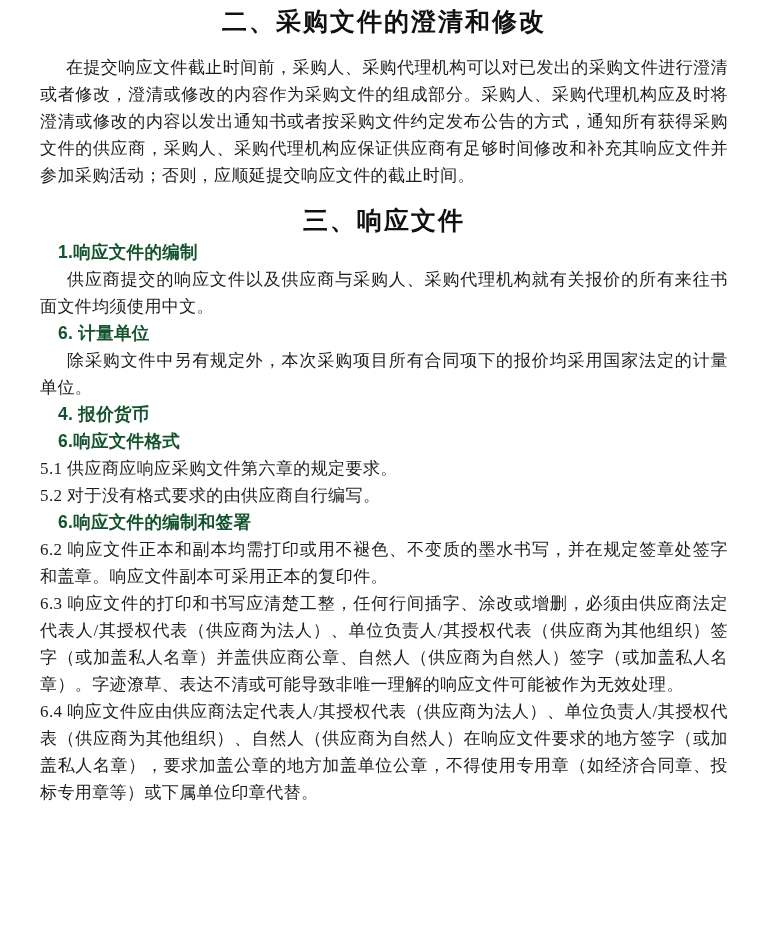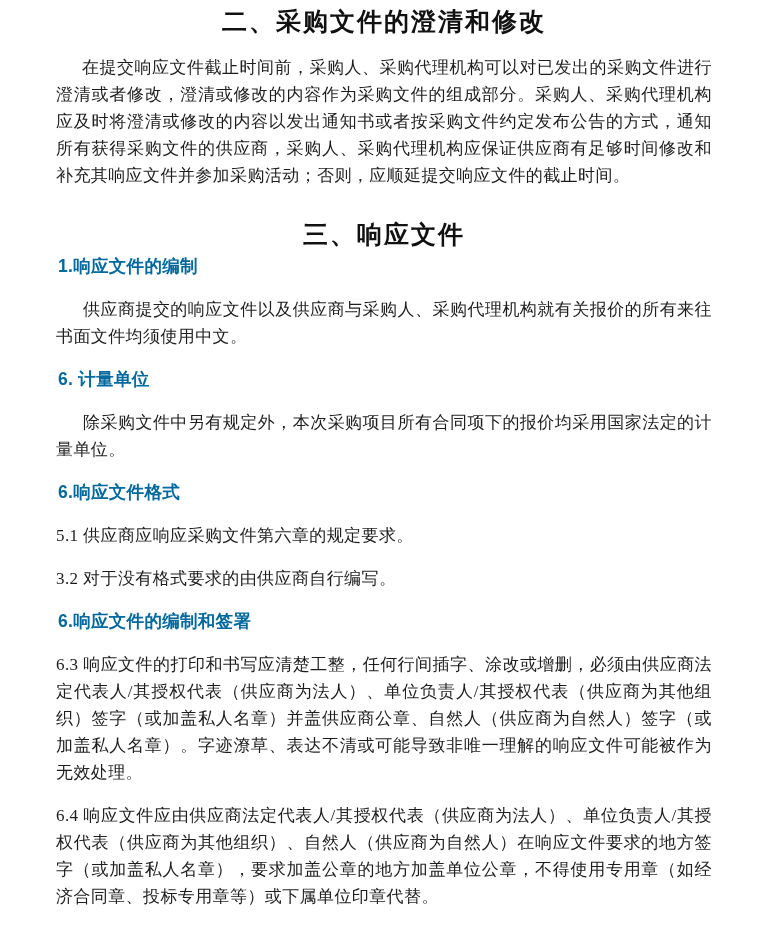--- a/index.html
+++ b/index.html
@@ -25,41 +25,41 @@
     font-family: "Liberation Sans", "DejaVu Sans", sans-serif;
     font-weight: 700;
     font-size: 25px;
     line-height: 34px;
     letter-spacing: 2px;
     text-align: center;
     color: #111111;
     margin: 0 0 16px 0;
   }
   .doc-title.second {
-    margin-top: 28px;
+    margin-top: 14px;
     margin-bottom: 2px;
   }
   .para {
     font-size: 17px;
     line-height: 27px;
     letter-spacing: 0.4px;
     text-align: justify;
-    margin: 16px;
+    margin: 0;
     word-break: break-all;
   }
   .para.first-indent {
     text-indent: 26px;
   }
   .item-heading {
     font-family: "Liberation Sans", "DejaVu Sans", sans-serif;
     font-weight: 700;
     font-size: 17.5px;
     line-height: 27px;
     letter-spacing: 0.3px;
-    color: #0369a1;
+    color: #14532d;
     margin: 0 0 0 18px;
   }
   .para.body-indent {
     text-indent: 27px;
   }
   .para.flush {
     text-indent: 0;
   }
 </style>
 </head>
@@ -73,22 +73,24 @@
 
   <h1 class="doc-title second">三、响应文件</h1>
 
   <h2 class="item-heading">1.响应文件的编制</h2>
 
   <p class="para body-indent">供应商提交的响应文件以及供应商与采购人、采购代理机构就有关报价的所有来往书面文件均须使用中文。</p>
 
   <h2 class="item-heading">6. 计量单位</h2>
   <p class="para body-indent">除采购文件中另有规定外，本次采购项目所有合同项下的报价均采用国家法定的计量单位。</p>
 
+  <h2 class="item-heading">4. 报价货币</h2>
 
   <h2 class="item-heading">6.响应文件格式</h2>
   <p class="para flush">5.1 供应商应响应采购文件第六章的规定要求。</p>
-  <p class="para flush">3.2 对于没有格式要求的由供应商自行编写。</p>
+  <p class="para flush">5.2 对于没有格式要求的由供应商自行编写。</p>
 
   <h2 class="item-heading">6.响应文件的编制和签署</h2>
+  <p class="para flush">6.2 响应文件正本和副本均需打印或用不褪色、不变质的墨水书写，并在规定签章处签字和盖章。响应文件副本可采用正本的复印件。</p>
   <p class="para flush">6.3 响应文件的打印和书写应清楚工整，任何行间插字、涂改或增删，必须由供应商法定代表人/其授权代表（供应商为法人）、单位负责人/其授权代表（供应商为其他组织）签字（或加盖私人名章）并盖供应商公章、自然人（供应商为自然人）签字（或加盖私人名章）。字迹潦草、表达不清或可能导致非唯一理解的响应文件可能被作为无效处理。</p>
   <p class="para flush">6.4 响应文件应由供应商法定代表人/其授权代表（供应商为法人）、单位负责人/其授权代表（供应商为其他组织）、自然人（供应商为自然人）在响应文件要求的地方签字（或加盖私人名章），要求加盖公章的地方加盖单位公章，不得使用专用章（如经济合同章、投标专用章等）或下属单位印章代替。</p>
 
 </div>
 
 </body></html>

